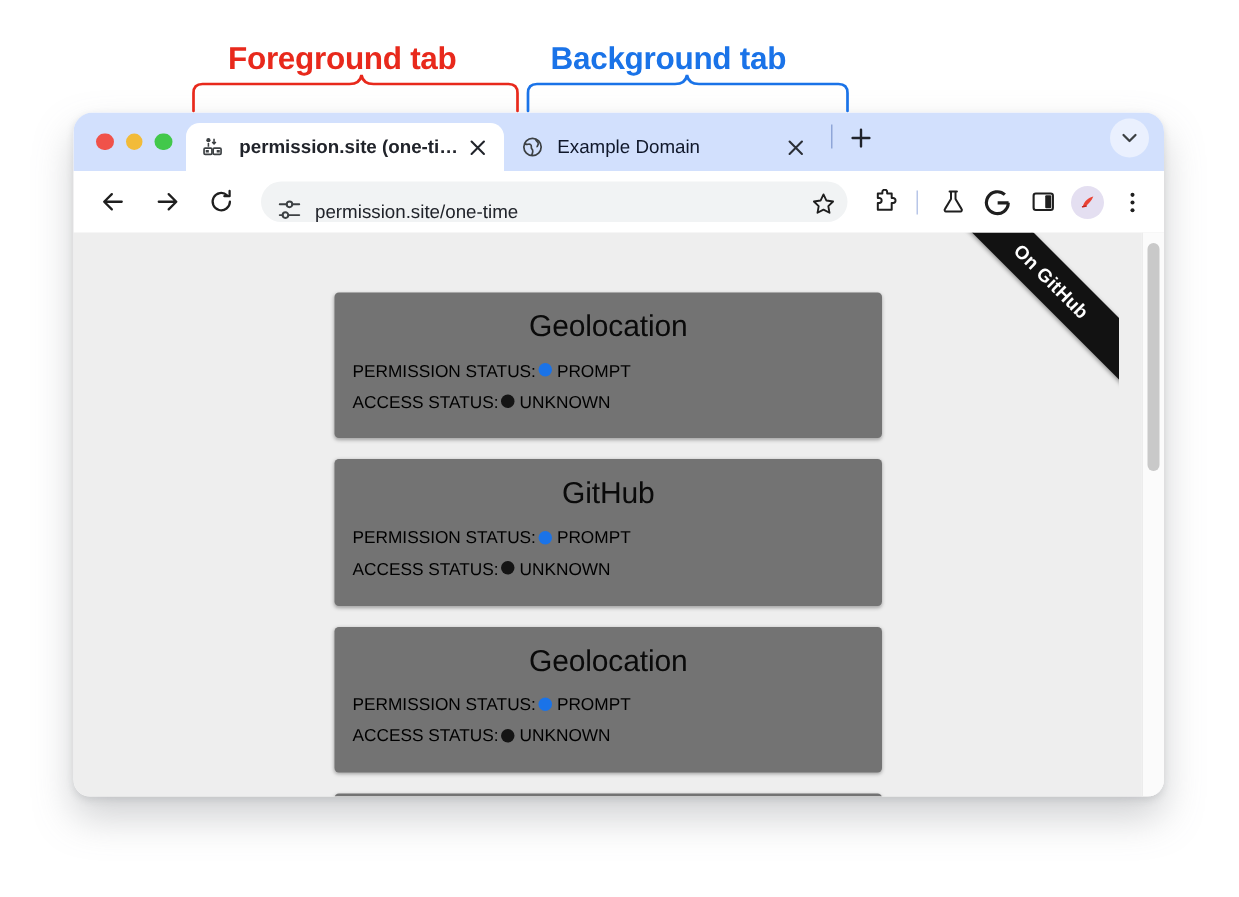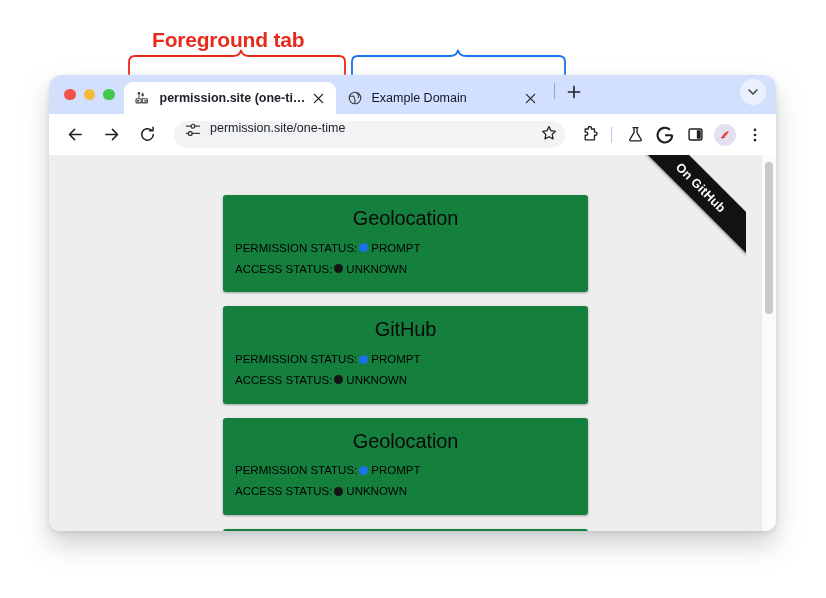--- a/index.html
+++ b/index.html
@@ -169,21 +169,21 @@
     justify-content: center;
     margin-right: 8px;
     border-radius: 50%;
   }
   .omnibox {
     flex: 1 1 auto;
     height: 27px;
     background: #f1f3f4;
     border-radius: 14px;
     display: flex;
-    align-items: flex-start;
+    align-items: flex-end;
     padding: 0 4px 0 10px;
     margin: 0 8px 0 5px;
     box-sizing: border-box;
     min-width: 0;
   }
   .omnibox-icon {
     width: 17px; height: 17px;
     flex: 0 0 17px;
     margin-right: 9px;
     display: flex;
@@ -241,21 +241,21 @@
     right: 15px; bottom: 0;
     overflow: hidden;
   }
   .cards-column {
     position: absolute;
     left: 174px;
     top: 40px;
     width: 365px;
   }
   .perm-card {
-    background: #15803d;
+    background: #737373;
     border-radius: 3px;
     box-shadow: 0 1px 3px rgba(0,0,0,0.22), 0 1px 2px rgba(0,0,0,0.12);
     padding: 12px 0 13px 0;
     margin-bottom: 14px;
     box-sizing: border-box;
   }
   .card-title {
     text-align: center;
     font-size: 20px;
     font-weight: normal;
@@ -332,20 +332,21 @@
     height: 152px;
     border-radius: 4px;
     background: #c9c9c9;
   }
 </style>
 </head>
 <body>
 
 <div class="annotation-layer">
   <div class="annot-label" id="label-fg">Foreground tab</div>
+  <div class="annot-label" id="label-bg">Background tab</div>
 
   <svg class="brace-svg" width="826" height="120" viewBox="0 0 826 120">
     <path d="M129,74 L129,62 Q129,56 135,56 L233,56 Q240,56 241,50 Q242,56 249,56 L339,56 Q345,56 345,62 L345,74" fill="none" stroke="#e8291c" stroke-width="1.8" stroke-linecap="round"></path>
     <path d="M352,74 L352,62 Q352,56 358,56 L450,56 Q457,56 458,50 Q459,56 466,56 L559,56 Q565,56 565,62 L565,74" fill="none" stroke="#1a73e8" stroke-width="1.8" stroke-linecap="round"></path>
   </svg>
 </div>
 
 <div class="browser-window">
 
   <div class="tab-strip">

